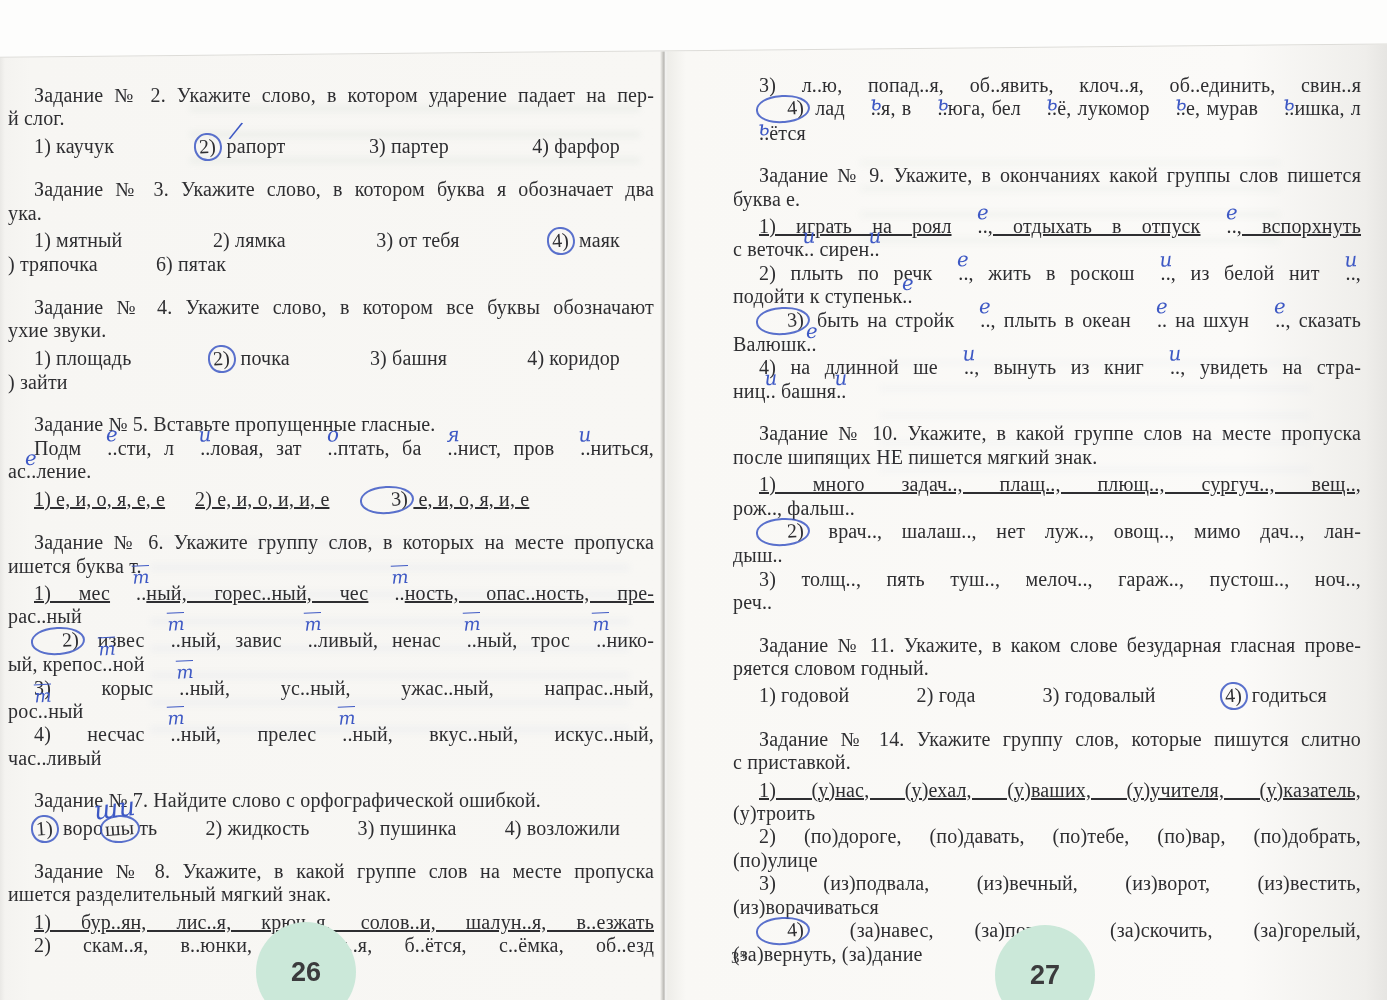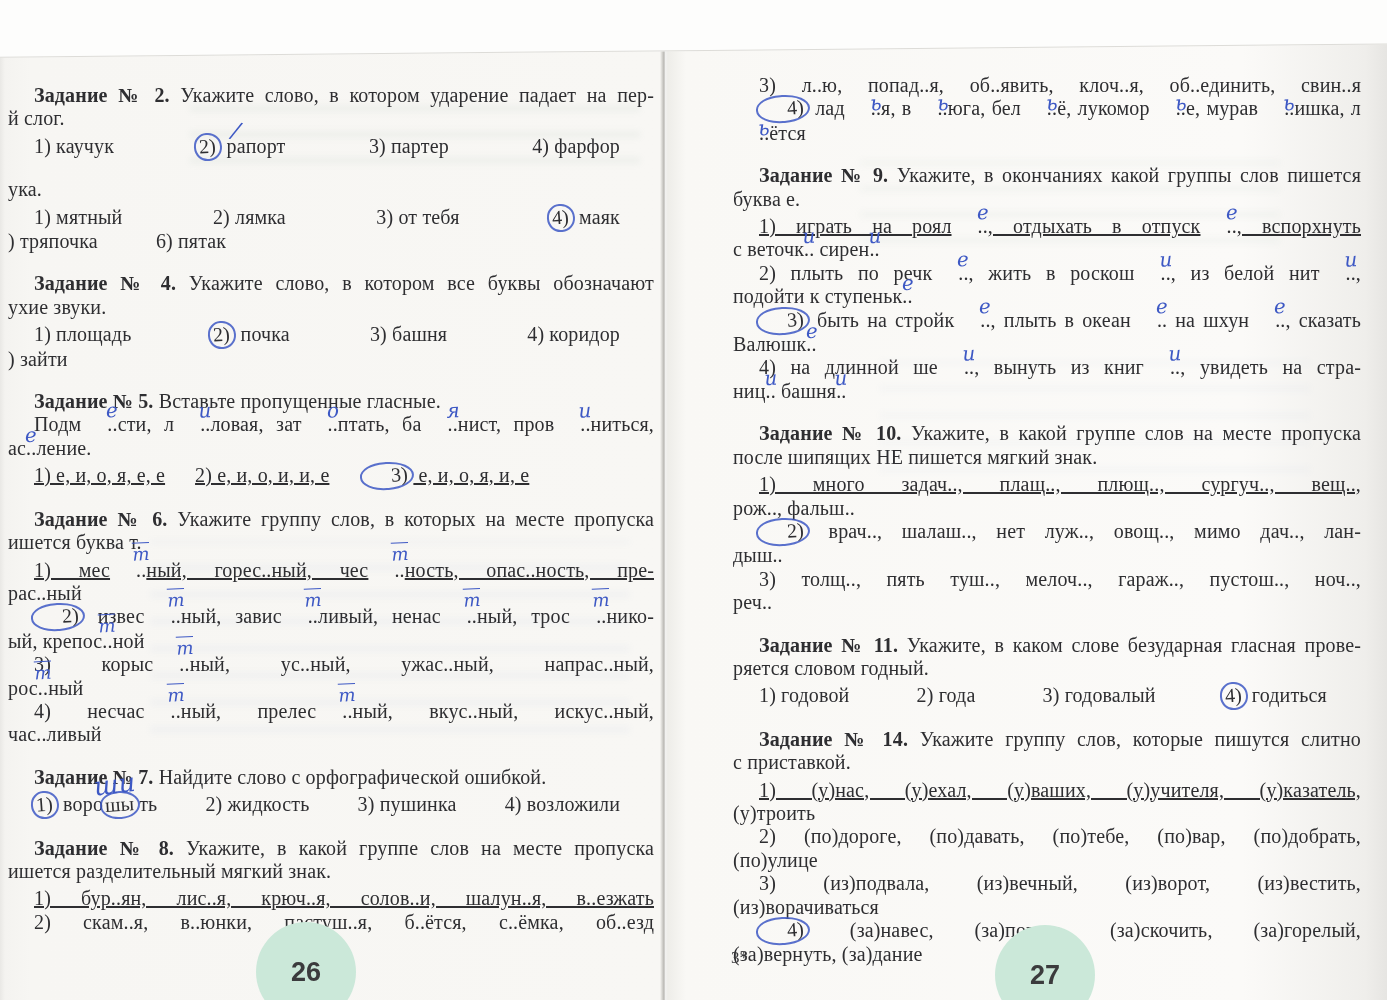--- a/index.html
+++ b/index.html
@@ -22,21 +22,21 @@
   .task{margin-top:19px;}
   .task:first-child{margin-top:0;}
   .line{min-height:23.4px;}
   .ind{text-indent:26px;}
   .o{text-indent:26px;}
   .m{margin-top:4px;text-decoration:underline;}
   .j{text-align:justify;text-align-last:justify;}
   .row{display:flex;justify-content:space-between;padding-left:26px;padding-right:34px;margin-top:4px;}
   .grp{display:inline;}
   .row .grp{display:inline-block;}
-  .b{font-weight:bold;}
+  .b{font-weight:normal;}
   .it{}
   
   .circ{display:inline-block;position:relative;color:inherit;
      border:2px solid rgba(61,88,196,.85);border-radius:48% 52% 50% 50%;
      padding:0 4px 1px 3px;margin:-2px -1px -2px -3px;transform:rotate(-4deg);}
   .abw{position:relative;display:inline-block;}
   .above{position:absolute;left:50%;transform:translateX(-50%) rotate(-3deg);top:-12px;
      color:#3d58c4;font-style:italic;font-size:20px;line-height:1;
      font-family:"DejaVu Serif",serif;white-space:nowrap;}
   .above.ov{text-decoration:overline;font-size:18px;top:-13px;}
@@ -74,20 +74,21 @@
         <div class="line j ind"><span class="grp"><span class="seg b">Задание № 2.</span><span class="seg"> Укажите слово, в котором ударение падает на пер-</span></span></div>
         <div class="line "><span class="grp"><span class="seg">й слог.</span></span></div>
         <div class="line row">
           <span class="grp"><span class="seg">1) каучук</span></span>
           <span class="grp"><span class="seg circ">2)</span><span class="seg"> </span><span class="seg abw"><span>ра</span><span class="above acc">/</span></span><span class="seg">порт</span></span>
           <span class="grp"><span class="seg">3) партер</span></span>
           <span class="grp"><span class="seg">4) фарфор</span></span>
         </div>
       </div>
       <div class="task">
+        <div class="line j ind"><span class="grp"><span class="seg b">Задание № 3.</span><span class="seg"> Укажите слово, в котором буква я обозначает два</span></span></div>
         <div class="line "><span class="grp"><span class="seg">ука.</span></span></div>
         <div class="line row">
           <span class="grp"><span class="seg">1) мятный</span></span>
           <span class="grp"><span class="seg">2) лямка</span></span>
           <span class="grp"><span class="seg">3) от тебя</span></span>
           <span class="grp"><span class="seg circ">4)</span><span class="seg"> маяк</span></span>
         </div>
         <div class="line "><span class="grp"><span class="seg">) тряпочка</span></span><span class="grp" style="margin-left: 58px;"><span class="seg">6) пятак</span></span></div>
       </div>
       <div class="task">

